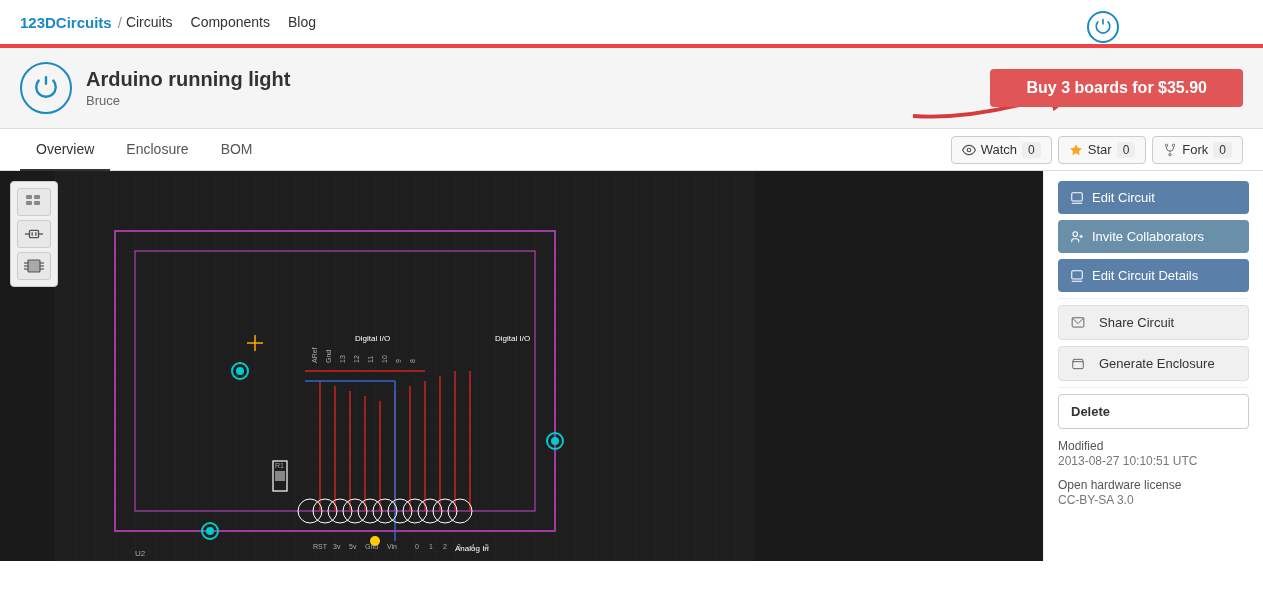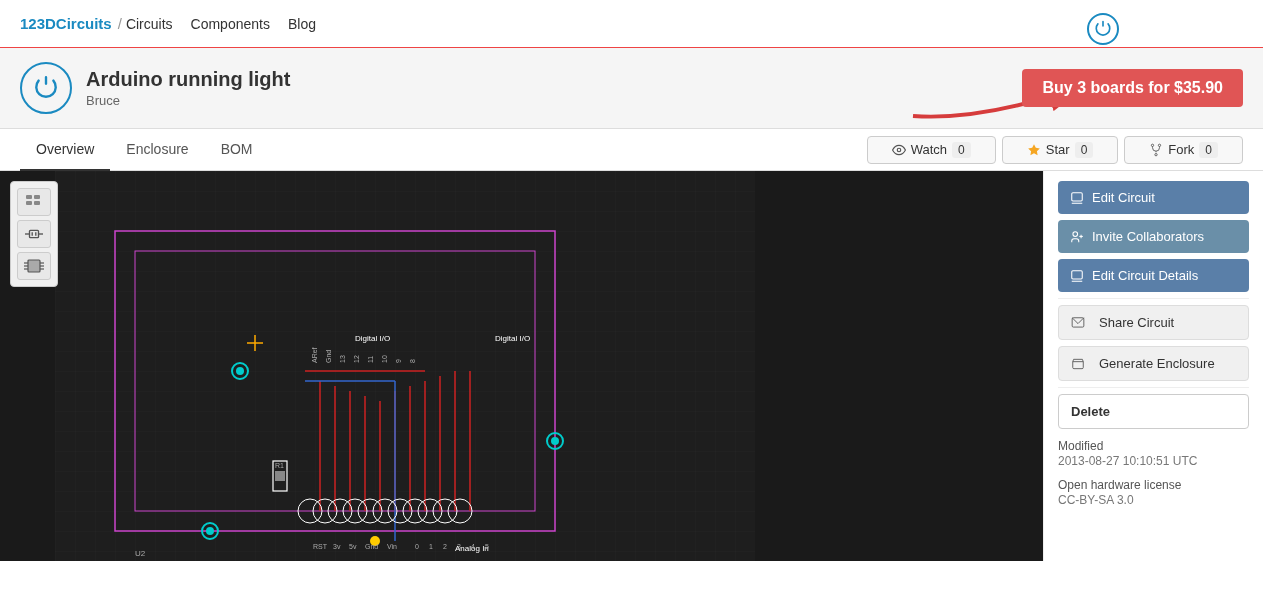--- a/index.html
+++ b/index.html
@@ -1,21 +1,21 @@
 <!DOCTYPE html>
 <html><head>
   <meta charset="utf-8">
   <style>
     * { margin: 0; padding: 0; box-sizing: border-box; }
     body { font-family: -apple-system, BlinkMacSystemFont, 'Segoe UI', Helvetica, Arial, sans-serif; font-size: 14px; background: #fff; color: #333; }
 
     
     .top-nav {
       background: #fff;
-      border-bottom: 1px solid #ef4444;
+      border-bottom: 4px solid #ef4444;
       display: flex;
       align-items: center;
       padding: 0 20px;
       height: 48px;
       justify-content: flex-end;
     }
     .nav-brand {
       display: flex;
       align-items: center;
       gap: 6px;
@@ -75,21 +75,21 @@
     }
     .project-info { }
     .project-title { font-size: 20px; font-weight: 600; color: #333; }
     .project-author { font-size: 13px; color: #666; margin-top: 2px; }
 
     .buy-btn {
       background: #e05555;
       color: #fff;
       border: none;
       border-radius: 4px;
-      padding: 10px 20px;
+      padding: 10px 36px;
       font-size: 16px;
       font-weight: 600;
       cursor: pointer;
       margin-left: auto;
       white-space: nowrap;
       position: relative;
       z-index: 2;
     }
 
     
@@ -128,21 +128,21 @@
       display: flex;
       align-items: center;
       gap: 6px;
     }
     .action-btn {
       display: flex;
       align-items: center;
       gap: 5px;
       border: 1px solid #ccc;
       border-radius: 4px;
-      padding: 5px 24px;
+      padding: 5px 10px;
       font-size: 13px;
       background: #f8f8f8;
       cursor: pointer;
       color: #333;
     }
     .action-btn .count {
       background: #eee;
       border-radius: 3px;
       padding: 1px 6px;
       font-size: 12px;

